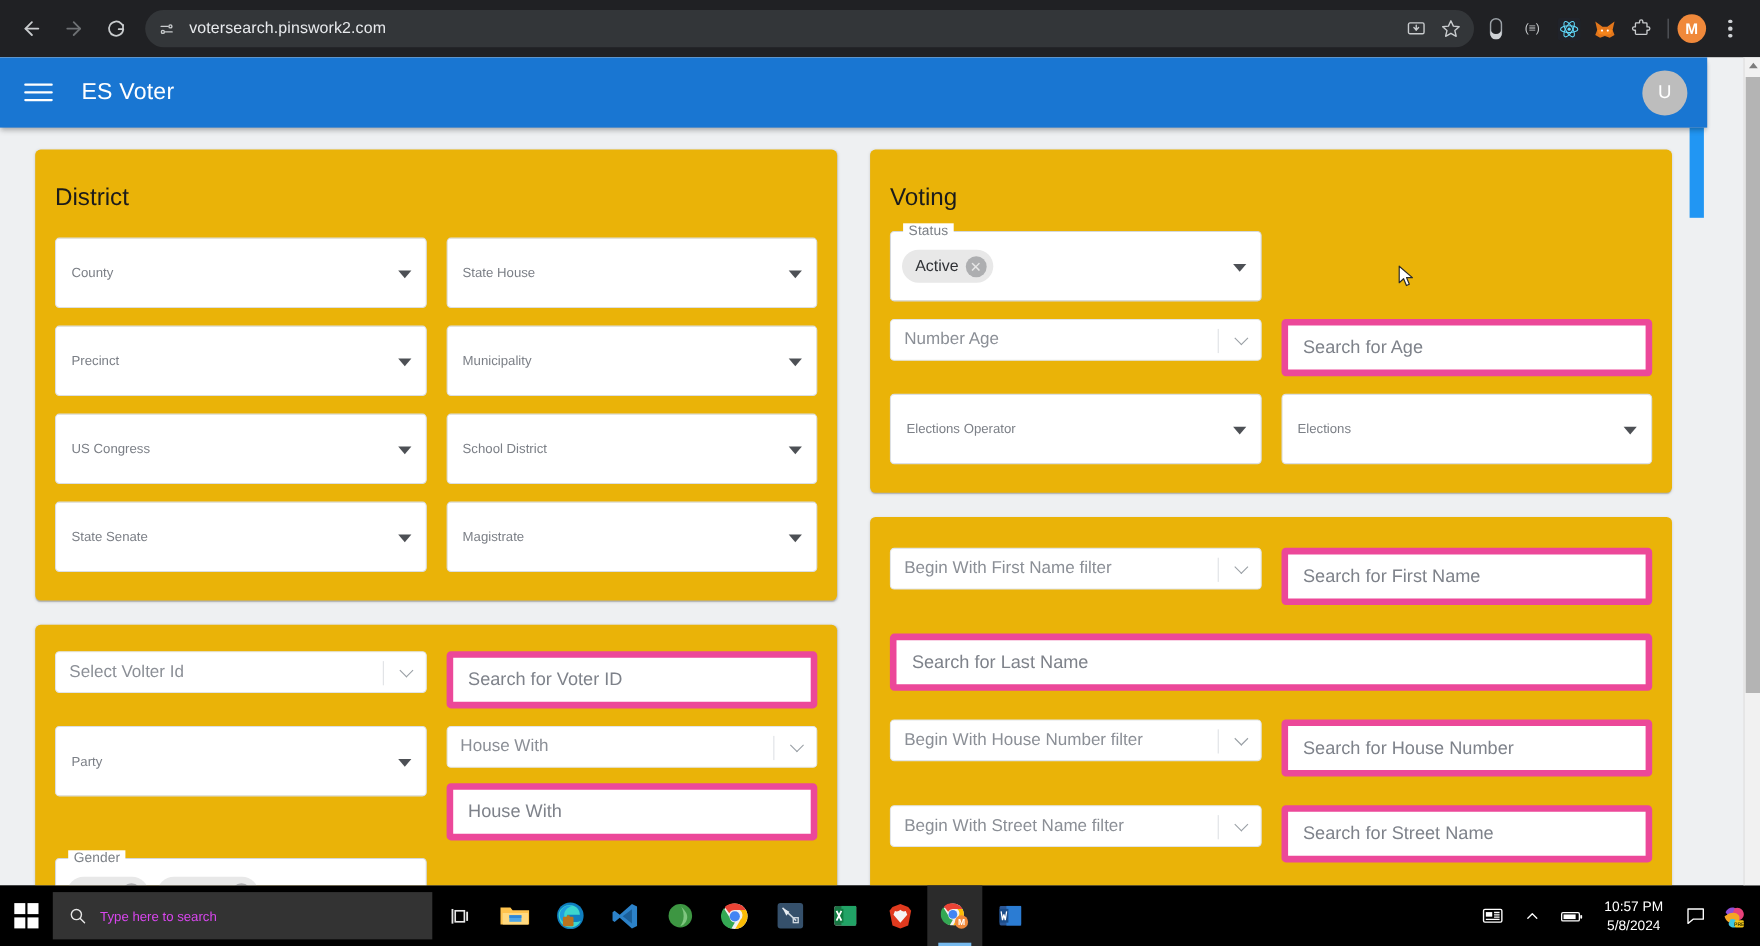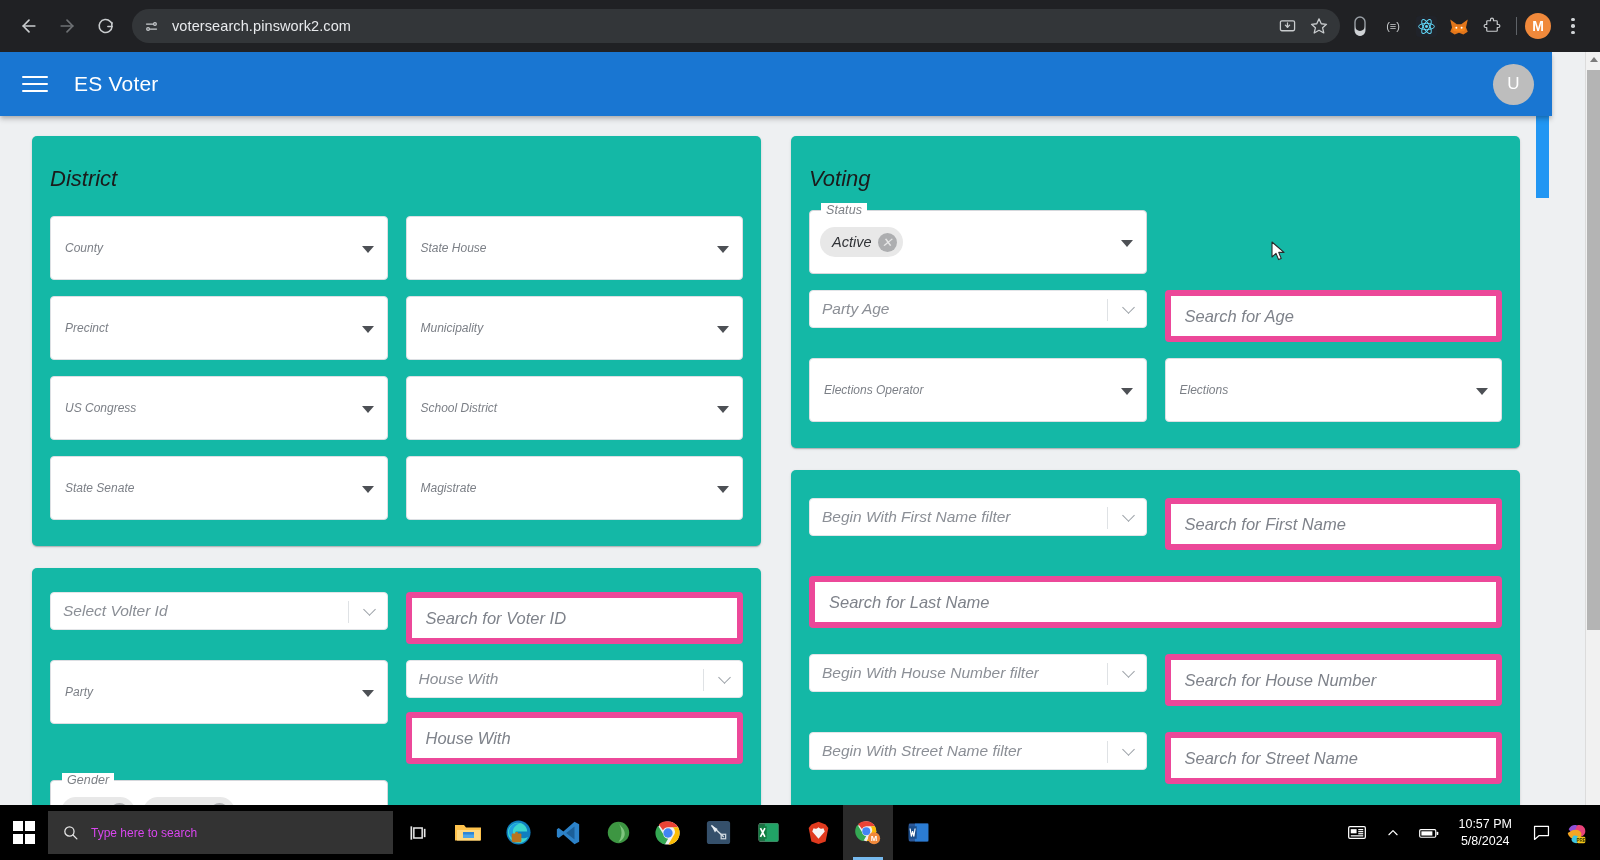--- a/index.html
+++ b/index.html
@@ -127,25 +127,24 @@
   .columns {
     display: flex;
     gap: 30px;
     padding: 0 32px;
   }
   .col { display: flex; flex-direction: column; gap: 22px; }
   .col-left { width: 730px; }
   .col-right { width: 730px; }
 
   .card {
-    background: #14b8a6;
+    background: #eab308;
     border-radius: 5px;
     box-shadow: 0 2px 1px -1px rgba(0,0,0,.12), 0 1px 1px 0 rgba(0,0,0,.08), 0 1px 3px 0 rgba(0,0,0,.12);
     padding: 30px 18px 26px 18px;
-    font-style: italic;
   }
   .card-title {
     font-size: 22px;
     color: #1b1b1b;
     font-weight: 400;
     margin: 0 0 24px 0;
     padding-left: 0px;
   }
   .card-title.compact { margin-bottom: 18px; }
 
@@ -577,21 +576,21 @@
                 </span>
                 <span class="caret-tri"></span>
               </div>
             </div>
             <div class="cell"></div>
           </div>
 
           <div class="row" style="margin-top:12px;">
             <div class="cell">
               <div class="mui-auto">
-                <span class="ph">Party Age</span>
+                <span class="ph">Number Age</span>
                 <span class="auto-sep"></span>
                 <span class="chev"></span>
               </div>
             </div>
             <div class="cell">
               <div class="mui-input">
                 <span class="ph">Search for Age</span>
               </div>
             </div>
           </div>

